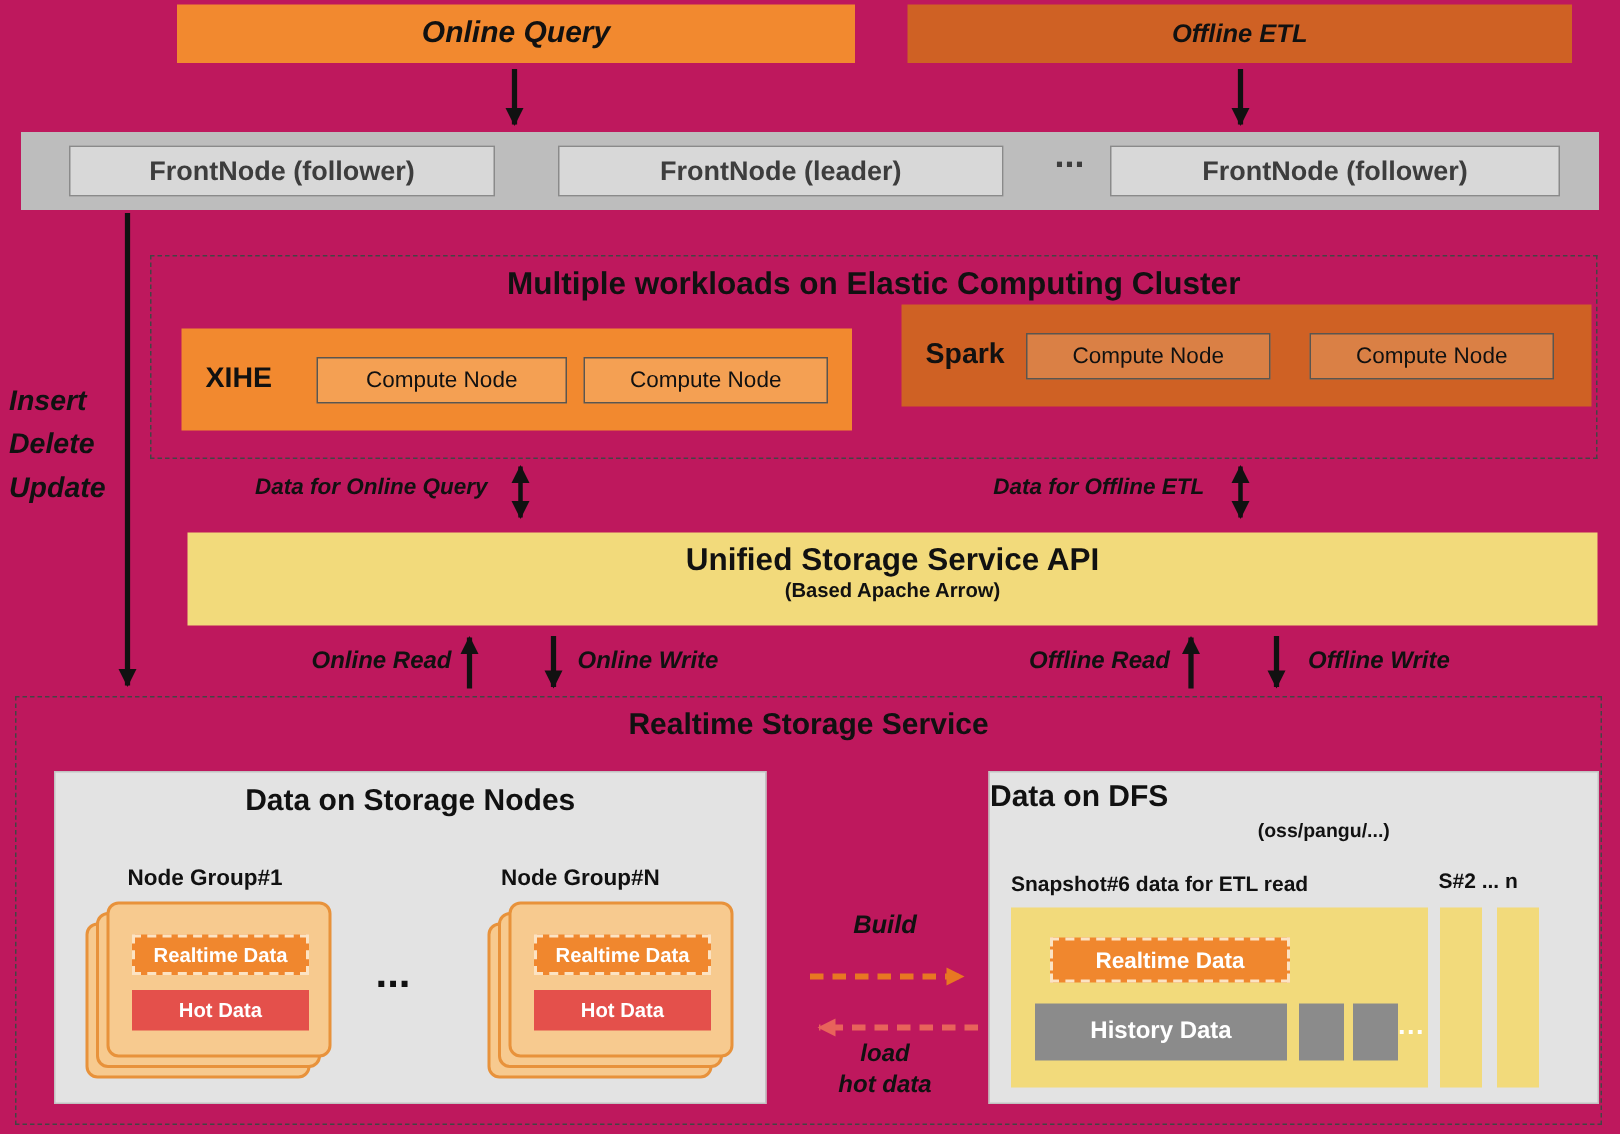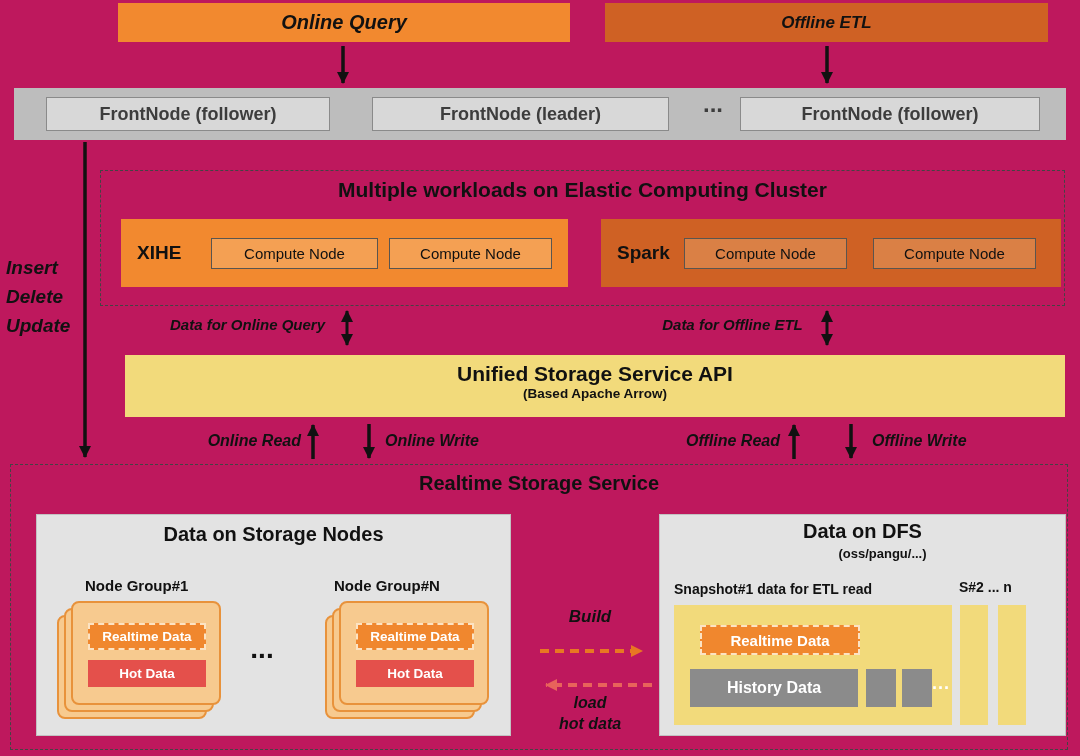--- a/index.html
+++ b/index.html
@@ -26,21 +26,21 @@
 
   
   #crud-labels { left:6px; top:253px; width:86px; font-weight:bold; font-style:italic;
     font-size:19px; line-height:29px; color:#111; }
 
   
   #cluster { left:100px; top:170px; width:965px; height:136px; border:1.5px dashed #444; }
   #cluster-title { position:absolute; left:0; top:7px; width:100%; text-align:center;
     font-weight:bold; font-size:21px; color:#111; }
   #xihe { position:absolute; left:20px; top:48px; width:447px; height:68px; background:#F2892F; }
-  #spark { position:absolute; left:500px; top:48px; width:460px; height:68px; background:#CF6124; }
+  #spark { position:absolute; left:500px; top:32px; width:460px; height:68px; background:#CF6124; }
   .engine-name { position:absolute; left:16px; top:0; height:100%; display:flex; align-items:center;
     font-weight:bold; font-size:19px; color:#111; }
   .compute-node { position:absolute; top:19px; height:31px; display:flex; align-items:center;
     justify-content:center; font-size:15px; color:#111; border:1.5px solid #5A554F; }
   #xihe .compute-node { background:#F4A053; }
   #spark .compute-node { background:#DA8045; }
   #xihe-cn1 { left:90px; width:167px; }
   #xihe-cn2 { left:268px; width:163px; }
   #spark-cn1 { left:83px; width:163px; }
   #spark-cn2 { left:272px; width:163px; }
@@ -93,21 +93,21 @@
 
   
   #build-label { left:540px; top:607px; width:100px; text-align:center;
     font-weight:bold; font-style:italic; font-size:17px; color:#111; }
   #load-label { left:538px; top:692px; width:104px; text-align:center; font-weight:bold;
     font-style:italic; font-size:16px; line-height:21px; white-space:pre-line; color:#111; }
 
   
   #dfs-panel { position:absolute; left:648px; top:49px; width:407px; height:222px;
     background:#E3E3E3; border:1px solid #C2C2C2; }
-  #dfs-title { position:absolute; top:5px; left:0; width:100%; text-align:center;
+  #dfs-title { position:absolute; top:5px; left:0; width:100%; 
     font-weight:bold; font-size:20px; color:#111; }
   #dfs-subtitle { position:absolute; top:31px; left:0; width:100%; text-align:center;
     font-weight:bold; font-size:13px; color:#111;padding-left:40px; }
   #snapshot-label { position:absolute; left:14px; top:66px; font-weight:bold; font-size:14px; color:#111; }
   #more-label { position:absolute; left:299px; top:52px; font-weight:bold; font-size:14px; color:#111;margin-top:12px; }
   #snapshot-box { position:absolute; left:14px; top:90px; width:278px; height:120px; background:#F2DA7B; }
   #dfs-rt { position:absolute; left:26px; top:20px; width:160px; height:30px; background:#F0872E;
     border:2px dashed #FCE3C3; color:#fff; font-weight:bold; font-size:15px;
     display:flex; align-items:center; justify-content:center; }
   #dfs-history { position:absolute; left:16px; top:64px; width:168px; height:38px; background:#8B8B8B;
@@ -199,21 +199,21 @@
         <div class="card c3">
           <div class="inner-rt">Realtime Data</div>
           <div class="inner-hot">Hot Data</div>
         </div>
       </div>
     </div>
 
     <div id="dfs-panel">
       <div id="dfs-title">Data on DFS</div>
       <div id="dfs-subtitle">(oss/pangu/...)</div>
-      <div id="snapshot-label">Snapshot#1 data for ETL read</div>
+      <div id="snapshot-label">Snapshot#6 data for ETL read</div>
       <div id="more-label">S#2 ... n</div>
       <div id="snapshot-box">
         <div id="dfs-rt">Realtime Data</div>
         <div id="dfs-history">History Data</div>
         <div id="dfs-small1"></div>
         <div id="dfs-small2"></div>
         <div id="dfs-dots">...</div>
       </div>
       <div class="strip" id="strip1"></div>
       <div class="strip" id="strip2"></div>

